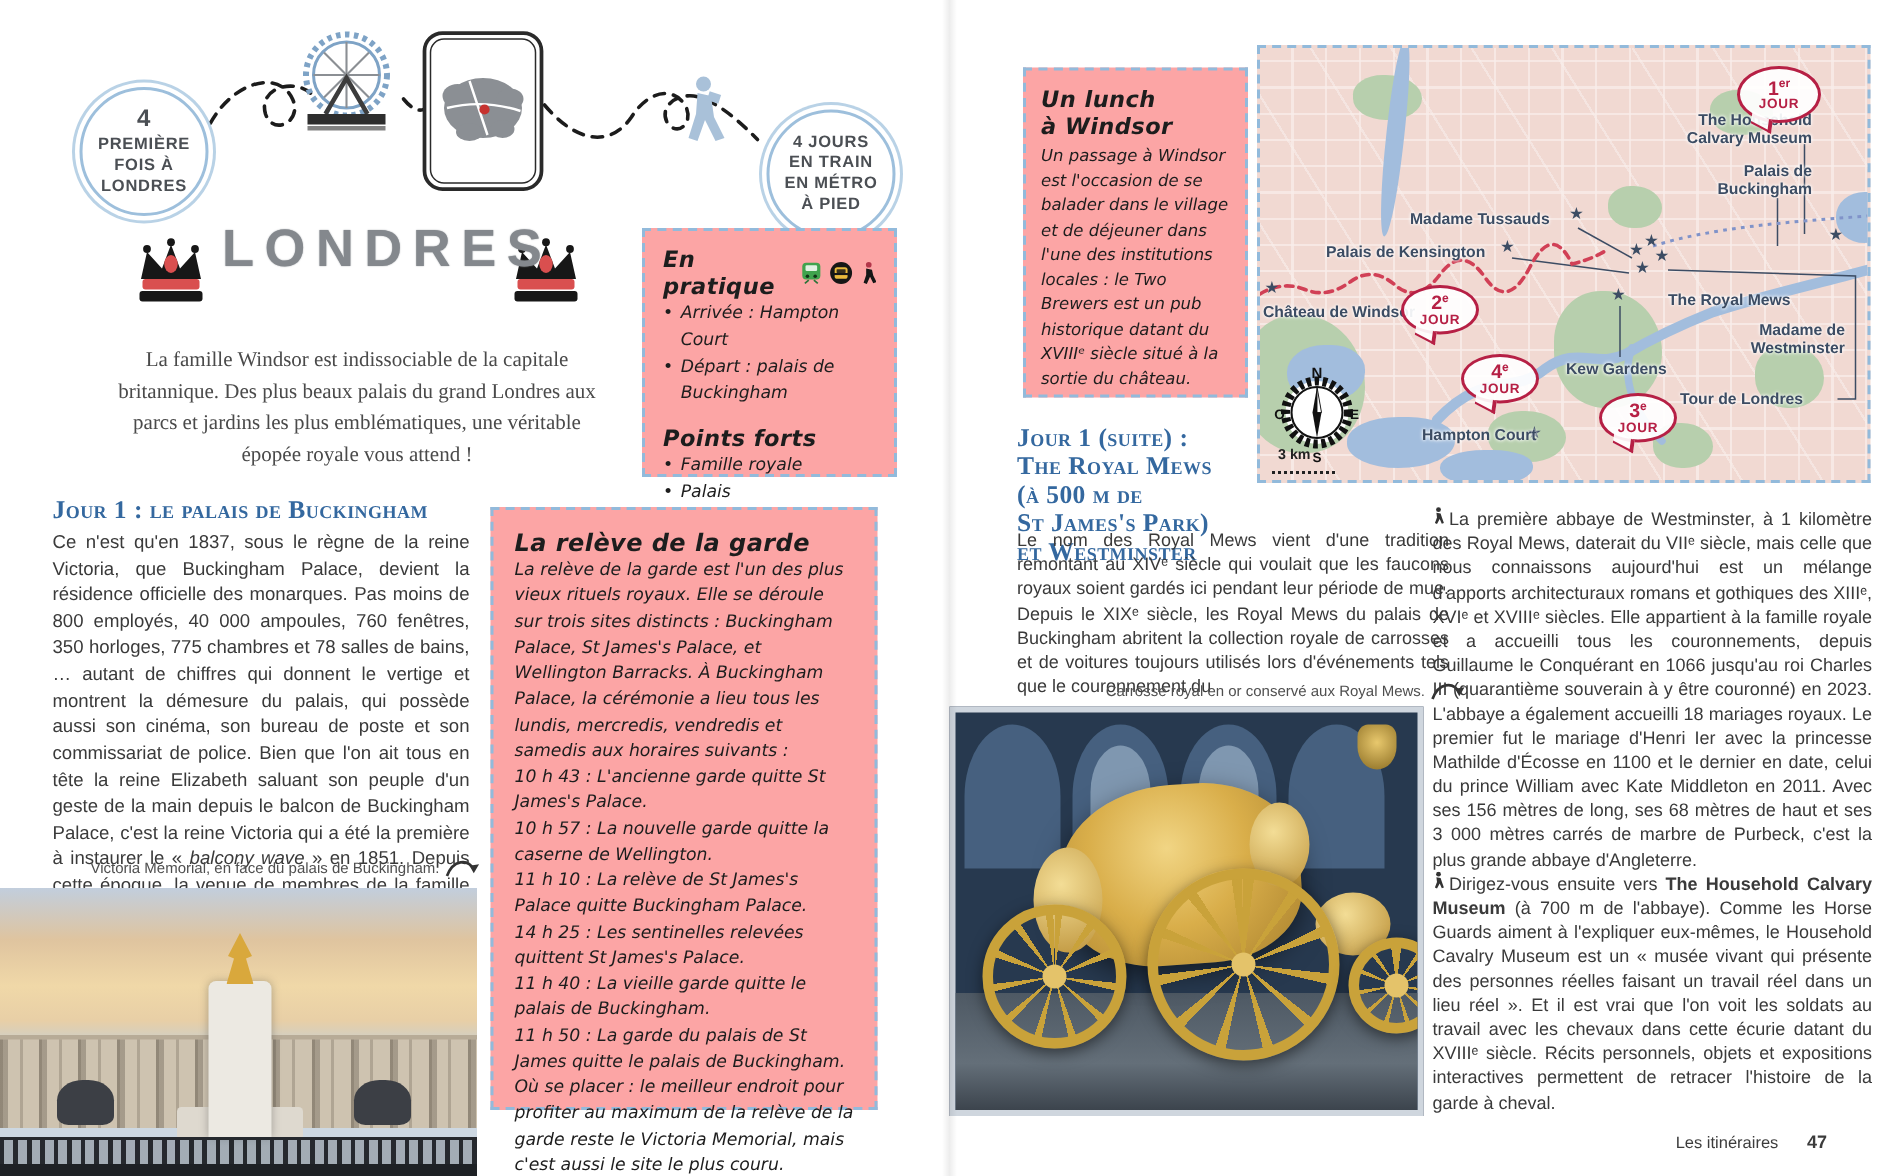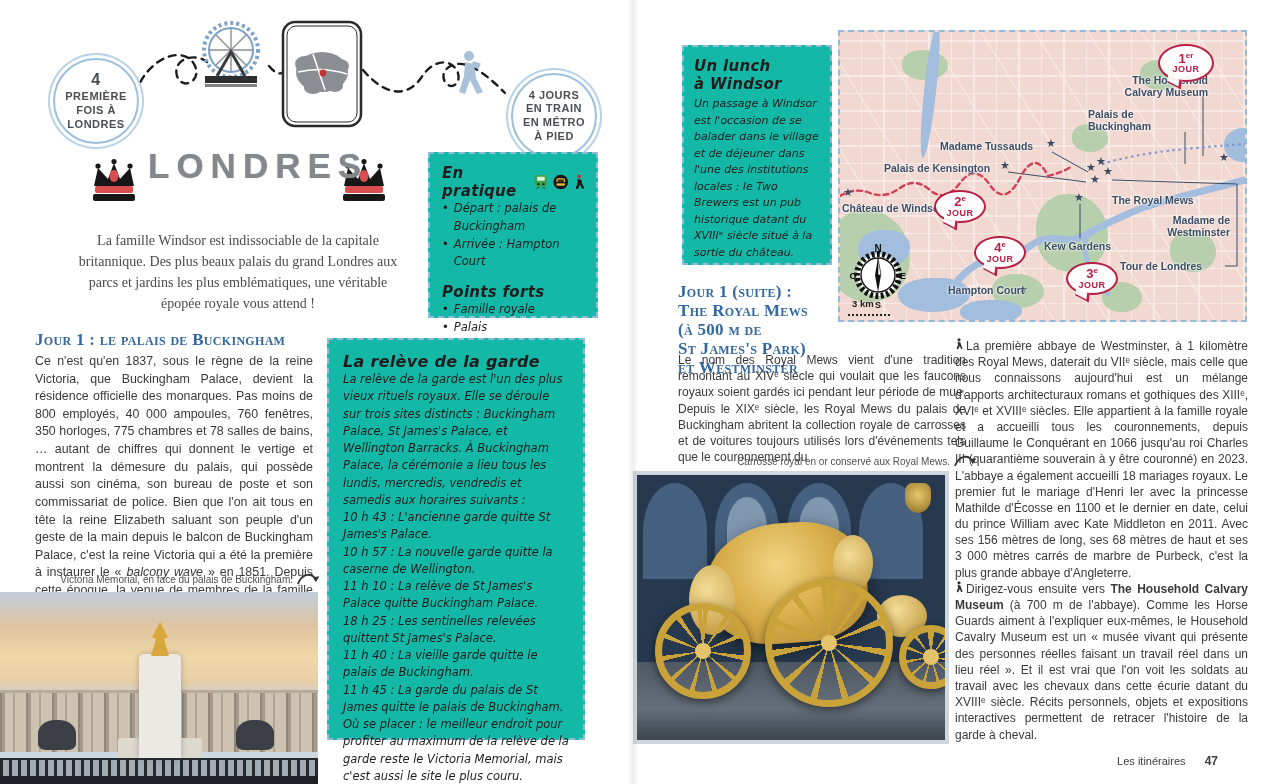--- a/index.html
+++ b/index.html
@@ -23,21 +23,21 @@
   
   .title { position:absolute; left:148px; top:148px; width:180px; text-align:center; color:#84888d; }
   .title div { font-size:35px; font-weight:bold; letter-spacing:7px; line-height:1.05;
                font-family:"Liberation Sans", sans-serif; text-shadow:0 0 1px #9b9fa3; }
   .intro {
     position:absolute; left:78px; top:230px; width:320px; text-align:center;
     font-family:"Liberation Serif", serif; font-size:14px; color:#4a4a4a; line-height:1.5;
   }
 
   
-  .dashbox { position:absolute; border:2px dashed #92badb; background:#14b8a6; padding:10px 12px; }
+  .dashbox { position:absolute; border:2px dashed #92badb; background:#fca5a5; padding:10px 12px; }
   .hand { font-family:"DejaVu Sans", sans-serif; font-style:italic; color:#1d1d1d; }
   .hand-h { font-size:15px; font-weight:bold; letter-spacing:.3px; }
   .hand-b { font-size:11.5px; line-height:1.5; }
   .bullet { display:flex; gap:5px; font-size:11.5px; line-height:1.55; }
   .bullet:before { content:"•"; font-style:normal; }
 
   
   .sec-h {
     font-family:"Liberation Serif", serif; font-weight:bold; font-variant:small-caps;
     color:#34689f; font-size:17px; line-height:1.12; letter-spacing:.3px;
@@ -241,22 +241,22 @@
           <circle cx="9" cy="9" r="8.5" fill="#161616"></circle>
           <rect x="4" y="4.5" width="10" height="9" rx="2" fill="#e8b93c"></rect>
           <rect x="5.5" y="6" width="7" height="3" rx="0.5" fill="#161616" opacity=".85"></rect>
           <rect x="3" y="9" width="12" height="1.6" fill="#161616"></rect>
         </svg>
         <svg width="12" height="18" viewBox="0 0 12 18">
           <circle cx="6" cy="2.6" r="2.2" fill="#b3364a"></circle>
           <path d="M4,5.5 L8.5,6.5 L9.5,11 L12,16 L9.5,17 L7,12 L4.5,17.5 L2,16.5 L4,10.5 Z" fill="#161616"></path>
         </svg>
       </div>
+      <div class="hand bullet">Arrivée : Hampton Court</div>
       <div class="hand bullet">Départ : palais de Buckingham</div>
-      <div class="hand bullet">Arrivée : Hampton Court</div>
       <div class="hand hand-h" style="margin-top:12px;">Points forts</div>
       <div class="hand bullet">Famille royale</div>
       <div class="hand bullet">Palais</div>
       <div class="hand bullet">Monuments iconiques</div>
     </div>
 
     <div class="abs" style="left:35px;top:330px;width:278px;">
       <div class="sec-h">Jour 1 : le palais de Buckingham</div>
       <p class="body-t" style="margin-top:4px;"><span>Ce n'est qu'en 1837, sous le règne de la reine Victoria, que Buckingham Palace, devient la résidence officielle des monarques. Pas moins de 800 employés, 40 000 ampoules, 760 fenêtres, 350 horloges, 775 chambres et 78 salles de bains, … autant de chiffres qui donnent le vertige et montrent la démesure du palais, qui possède aussi son cinéma, son bureau de poste et son commissariat de police. Bien que l'on ait tous en tête la reine Elizabeth saluant son peuple d'un geste de la main depuis le balcon de Buckingham Palace, c'est la reine Victoria qui a été la première à instaurer le « </span><span class="it">balcony wave</span><span> » en 1851. Depuis cette époque, la venue de membres de la famille royale au balcon du palais crée l'événement.</span></p>
     </div>
@@ -279,23 +279,23 @@
       <div class="statue" style="left:236px;"></div>
       <div class="fence"></div>
     </div>
 
     <div class="dashbox" style="left:327px;top:338px;width:258px;height:402px;padding:12px 14px;">
       <div class="hand hand-h" style="font-size:16px;">La relève de la garde</div>
       <p class="hand hand-b">La relève de la garde est l'un des plus vieux rituels royaux. Elle se déroule sur trois sites distincts : Buckingham Palace, St James's Palace, et Wellington Barracks. À Buckingham Palace, la cérémonie a lieu tous les lundis, mercredis, vendredis et samedis aux horaires suivants :</p>
       <p class="hand hand-b">10 h 43 : L'ancienne garde quitte St James's Palace.</p>
       <p class="hand hand-b">10 h 57 : La nouvelle garde quitte la caserne de Wellington.</p>
       <p class="hand hand-b">11 h 10 : La relève de St James's Palace quitte Buckingham Palace.</p>
-      <p class="hand hand-b">18 h 25 : Les sentinelles relevées quittent St James's Palace.</p>
+      <p class="hand hand-b">14 h 25 : Les sentinelles relevées quittent St James's Palace.</p>
       <p class="hand hand-b">11 h 40 : La vieille garde quitte le palais de Buckingham.</p>
-      <p class="hand hand-b">11 h 45 : La garde du palais de St James quitte le palais de Buckingham.</p>
+      <p class="hand hand-b">11 h 50 : La garde du palais de St James quitte le palais de Buckingham.</p>
       <p class="hand hand-b">Où se placer : le meilleur endroit pour profiter au maximum de la relève de la garde reste le Victoria Memorial, mais c'est aussi le site le plus couru.</p>
     </div>
   </div>
 
   <div class="abs" style="left:633px;top:0;width:633px;height:784px;">
 
     <div class="dashbox" style="left:49px;top:45px;width:150px;height:220px;padding:10px;">
       <div class="hand hand-h">Un lunch</div>
       <div class="hand hand-h">à Windsor</div>
       <p class="hand" style="font-size:11px;line-height:1.5;margin-top:3px;">Un passage à Windsor est l'occasion de se balader dans le village et de déjeuner dans l'une des institutions locales : le Two Brewers est un pub historique datant du XVIIIᵉ siècle situé à la sortie du château.</p>
@@ -344,21 +344,21 @@
       <span class="star abs" style="left:256px;top:124px;">★</span>
       <span class="star abs" style="left:263px;top:134px;">★</span>
       <span class="star abs" style="left:250px;top:142px;">★</span>
       <span class="star abs" style="left:379px;top:120px;">★</span>
       <span class="star abs" style="left:234px;top:160px;">★</span>
       <span class="star abs" style="left:178px;top:252px;">★</span>
 
       <div class="map-label" style="left:238px;top:42px;width:130px;text-align:right;">
         <span>The Household</span><br><span>Calvary Museum</span>
       </div>
-      <div class="map-label" style="left:248px;top:76px;width:100px;text-align:left;">
+      <div class="map-label" style="left:268px;top:76px;width:100px;text-align:right;">
         <span>Palais de</span><br><span>Buckingham</span>
       </div>
       <div class="map-label" style="left:100px;top:108px;">Madame Tussauds</div>
       <div class="map-label" style="left:44px;top:130px;">Palais de Kensington</div>
       <div class="map-label" style="left:2px;top:170px;">Château de Windsor</div>
       <div class="map-label" style="left:272px;top:162px;">The Royal Mews</div>
       <div class="map-label" style="left:278px;top:182px;width:112px;text-align:right;">
         <span>Madame de</span><br><span>Westminster</span>
       </div>
       <div class="map-label" style="left:204px;top:208px;">Kew Gardens</div>

